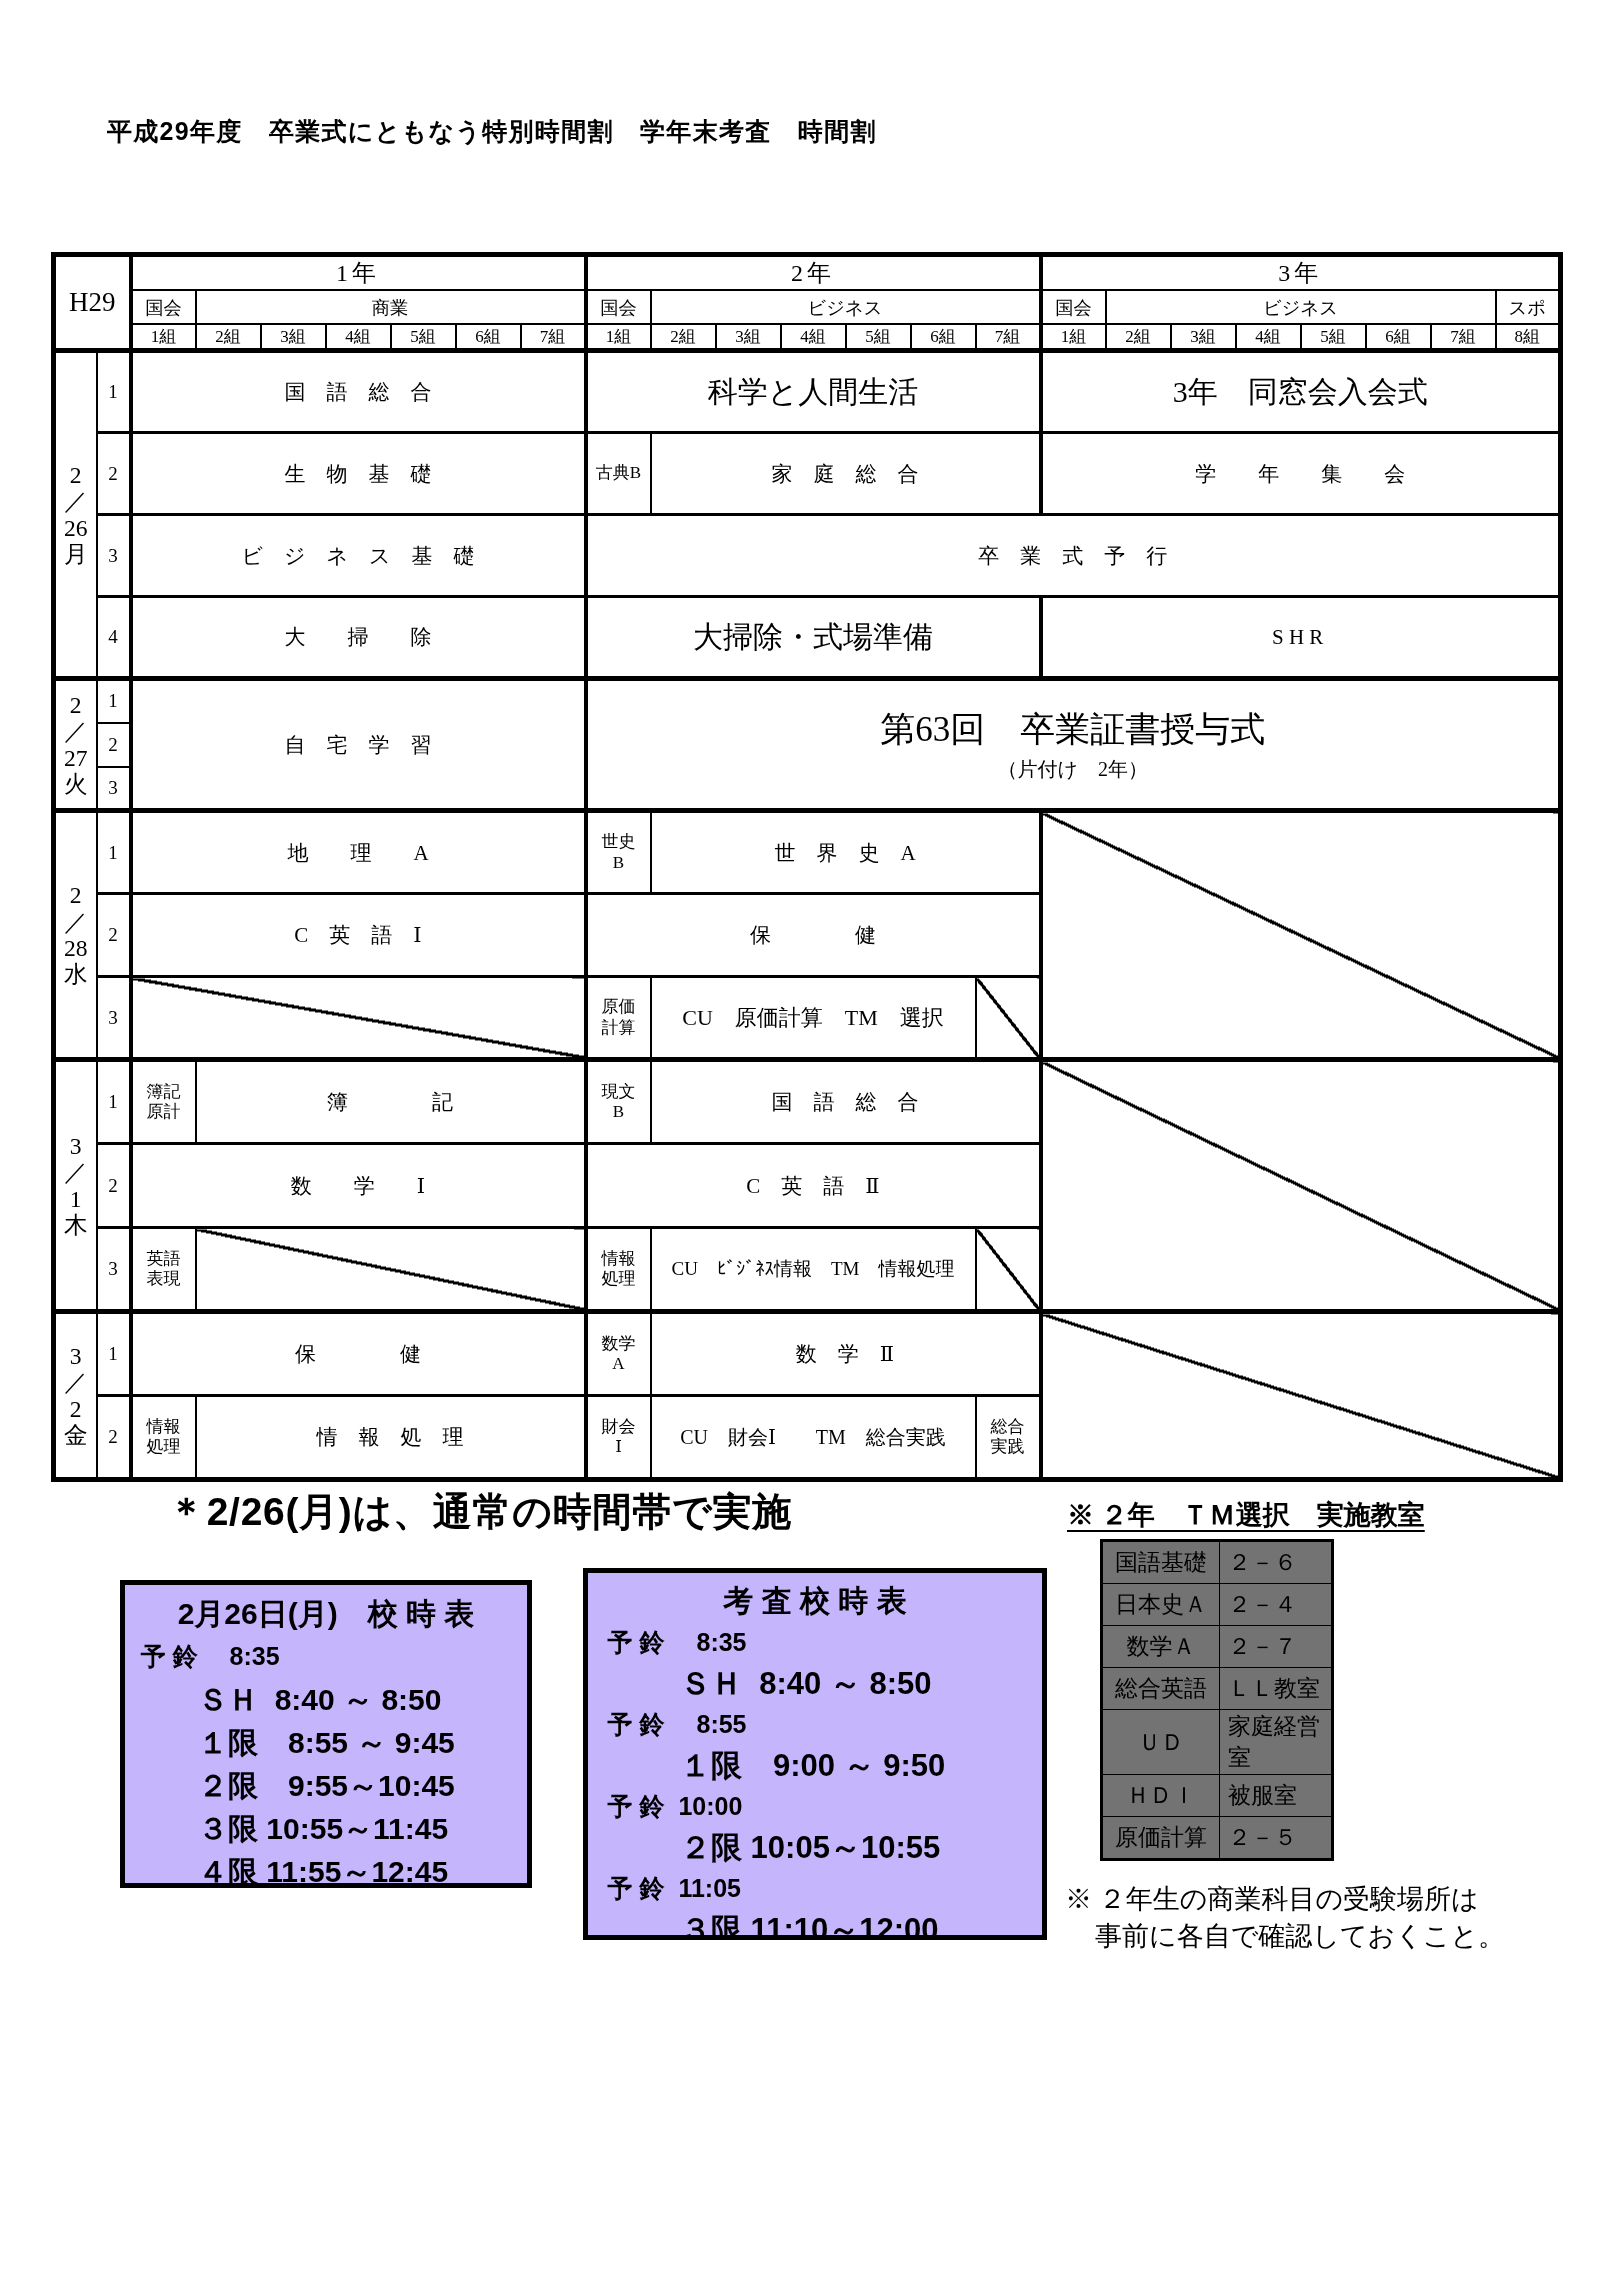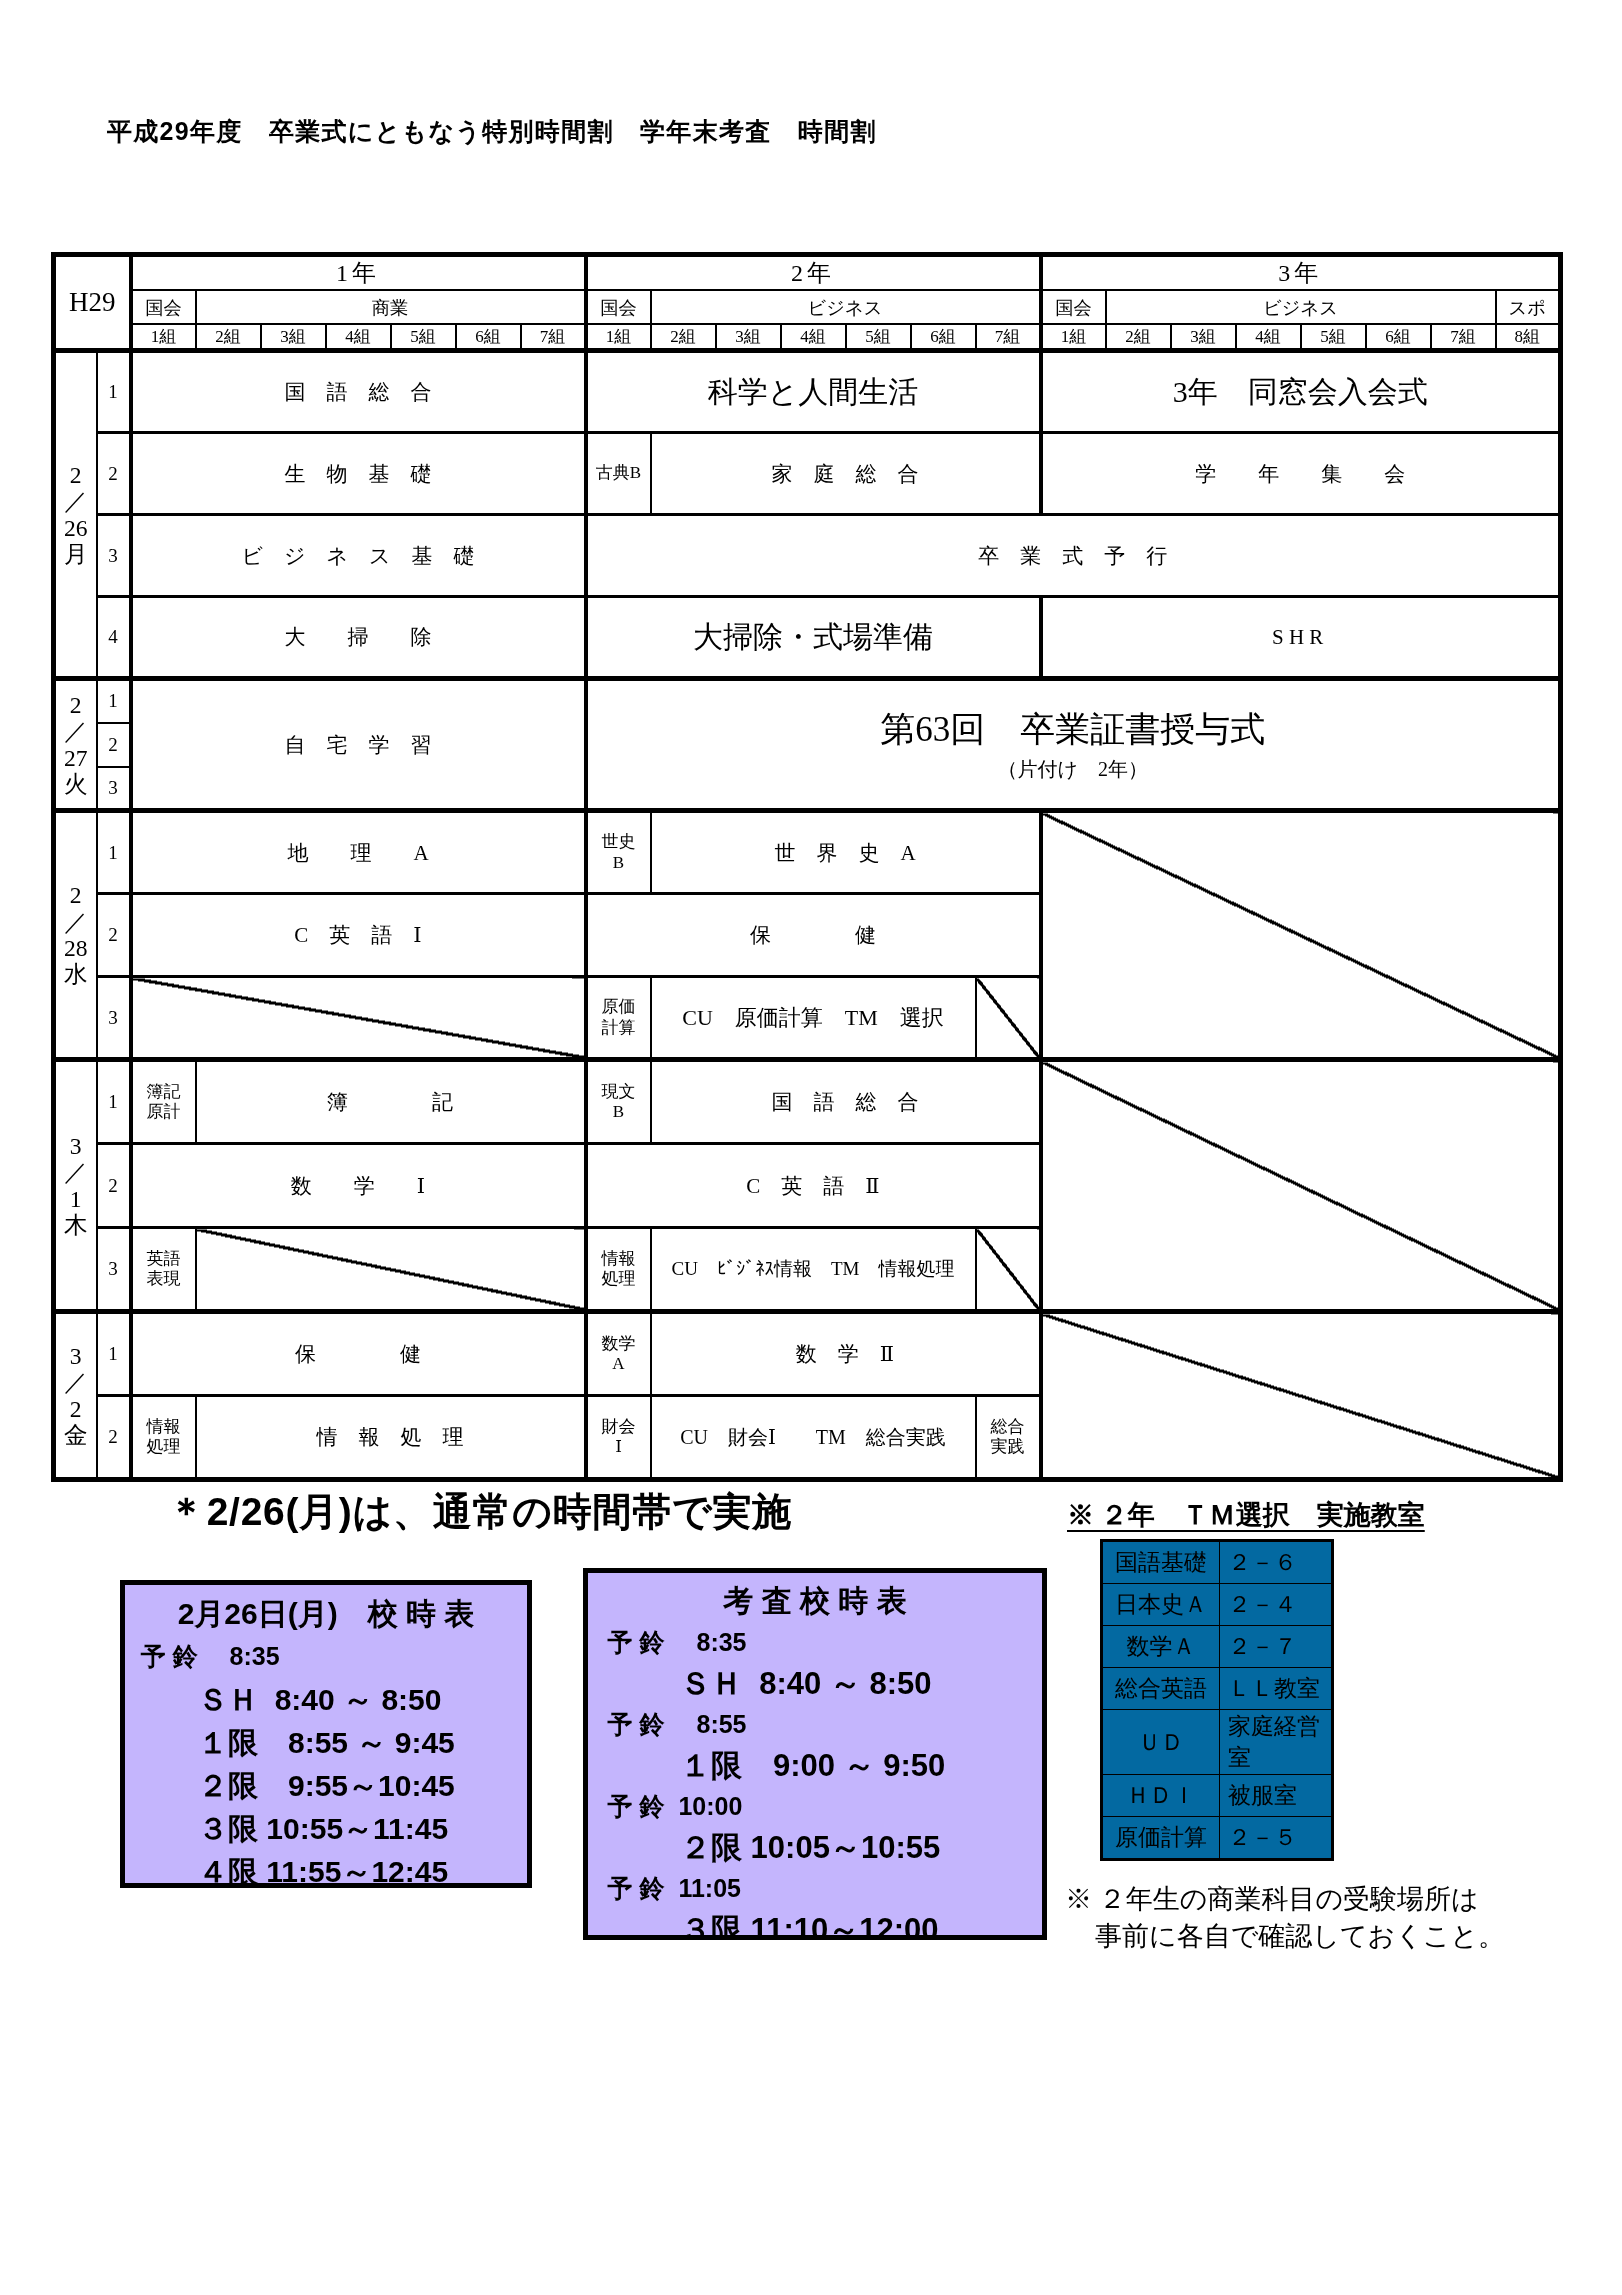--- a/index.html
+++ b/index.html
@@ -45,21 +45,21 @@
   .yorei{font-size:25px;font-weight:600;padding-left:15.7px;}
   .brow{font-size:30px;font-weight:700;padding-left:73px;}
   .kouji{left:120px;top:1580px;width:412px;height:308px;padding-top:7.9px;}
   .kousa{left:583px;top:1568px;width:464px;height:372px;padding-top:6.5px;}
   .kousa .trow{line-height:41px;}
   .kousa .brow{font-size:31px;padding-left:92px;}
   .kousa .yorei{padding-left:19.6px;}
 
   
   .tm-title{position:absolute;left:1067px;top:1497px;font-family:"Liberation Serif","DejaVu Serif",serif;font-weight:700;font-size:27px;text-decoration:underline;text-underline-offset:5.9px;white-space:pre;}
-  table.tm{position:absolute;left:1100px;top:1539px;border-collapse:collapse;table-layout:fixed;width:230px;border:3.3px solid #000;background:#0369a1;font-family:"Liberation Serif","DejaVu Serif",serif;}
+  table.tm{position:absolute;left:1100px;top:1539px;border-collapse:collapse;table-layout:fixed;width:230px;border:3.3px solid #000;background:#737373;font-family:"Liberation Serif","DejaVu Serif",serif;}
   .tm td{border:1.3px solid #000;height:39px;font-size:23px;overflow:hidden;vertical-align:middle;}
   .tm td.subj-col{text-align:center;}
   .tm td.room-col{text-align:left;padding-left:7.9px;}
 
   
   .bottom-note{position:absolute;left:1065px;top:1881px;font-family:"Liberation Serif","DejaVu Serif",serif;font-size:27px;line-height:1.38;}
   .bottom-note .l2{padding-left:30px;}
 </style>
 </head>
 <body>

